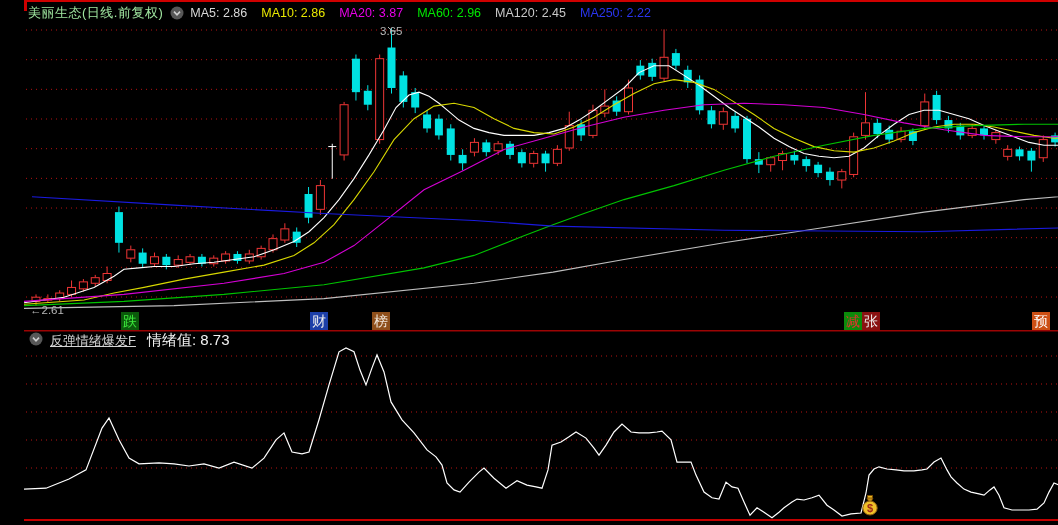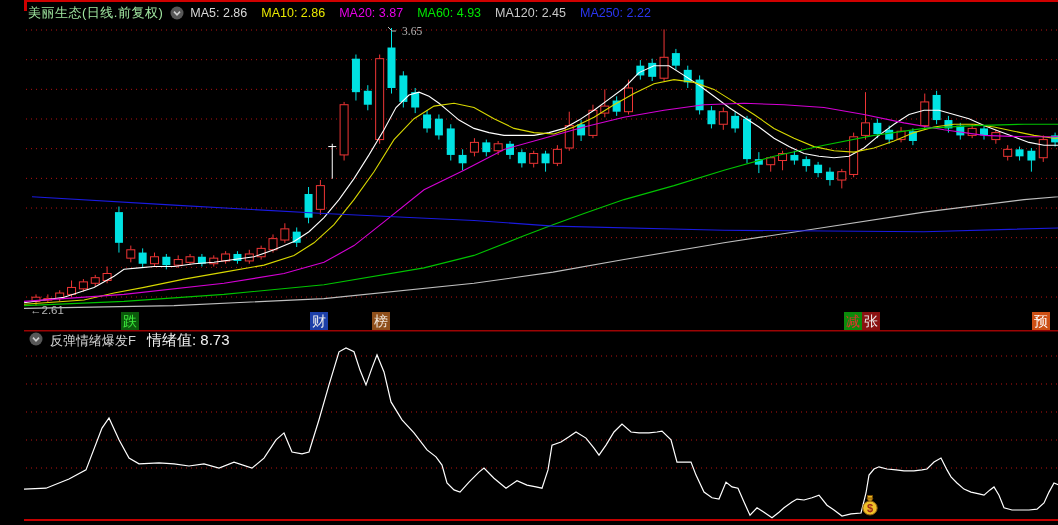--- a/index.html
+++ b/index.html
@@ -4,21 +4,21 @@
 <style>
   html,body{margin:0;padding:0;background:#000;}
   body{width:1058px;height:525px;overflow:hidden;font-family:"Liberation Sans",sans-serif;}
   .screen{position:relative;width:1058px;height:525px;background:#000;margin-left:24px;}
   #chart-svg{position:absolute;left:0;top:0;}
   .hdr{position:absolute;left:0;top:4px;height:18px;display:flex;align-items:center;padding-left:4px;white-space:nowrap;}
   .title{color:#a0e6a0;font-size:13px;letter-spacing:.5px;}
   .chev{margin:0 6px 0 7px;display:inline-flex;}
   .ma-wrap{display:inline-flex;gap:14px;font-size:12.5px;align-items:flex-end;}
   .subhdr{position:absolute;left:0;top:331px;height:19px;display:flex;align-items:center;padding-left:5px;gap:7px;white-space:nowrap;}
-  .subname{color:#d4d4d4;font-size:13px;}
+  .subname{color:#d4d4d4;font-size:13px;text-decoration:underline;}
   .subval{color:#f2f2f2;font-size:15px;margin-left:4px;}
   .anno{position:absolute;color:#b8b8b8;font-size:11.5px;line-height:11px;}
   .ticker{position:absolute;width:18px;height:18px;text-align:center;line-height:18px;font-size:14px;}
   #money-bag{position:absolute;}
 </style>
 </head>
 <body>
 
 <div class="screen">
 
@@ -290,27 +290,27 @@
     <span class="chev">
       <svg width="14" height="14">
           <circle cx="7" cy="7" r="6.5" fill="#575757"></circle>
           <polyline points="4,5.6 7,8.8 10,5.6" fill="none" stroke="#cfcfcf" stroke-width="1.6"></polyline>
         </svg>
     </span>
     <span class="ma-wrap" id="ma-labels">
         <span style="color: rgb(216, 216, 216);">MA5: 2.86</span>
         <span style="color: rgb(232, 232, 0);">MA10: 2.86</span>
         <span style="color: rgb(232, 0, 232);">MA20: 3.87</span>
-        <span style="color: rgb(0, 232, 0);">MA60: 4.93</span>
+        <span style="color: rgb(0, 232, 0);">MA60: 2.96</span>
         <span style="color: rgb(200, 200, 200);">MA120: 2.45</span>
         <span style="color: rgb(42, 53, 240);">MA250: 2.22</span>
       </span>
   </div>
 
-  <div class="anno" id="peak-anno" style="left: 378px; top: 26px; font-family: Liberation Serif, serif;">
+  <div class="anno" id="peak-anno" style="left: 356px; top: 26px;">
     <span>3.65</span>
   </div>
   <div class="anno" id="low-anno" style="left: 6px; top: 305px;">
     <span>←2.61</span>
   </div>
 
   <div id="tickers">
       <span class="ticker" style="left: 97px; top: 312px; background: rgb(11, 90, 11); color: rgb(61, 235, 61);">跌</span>
       <span class="ticker" style="left: 286px; top: 312px; background: rgb(28, 63, 168); color: rgb(240, 240, 240);">财</span>
       <span class="ticker" style="left: 348px; top: 312px; background: rgb(143, 79, 26); color: rgb(240, 230, 218);">榜</span>

